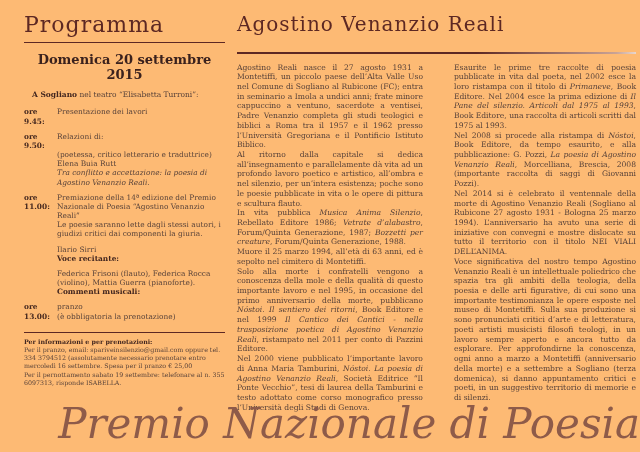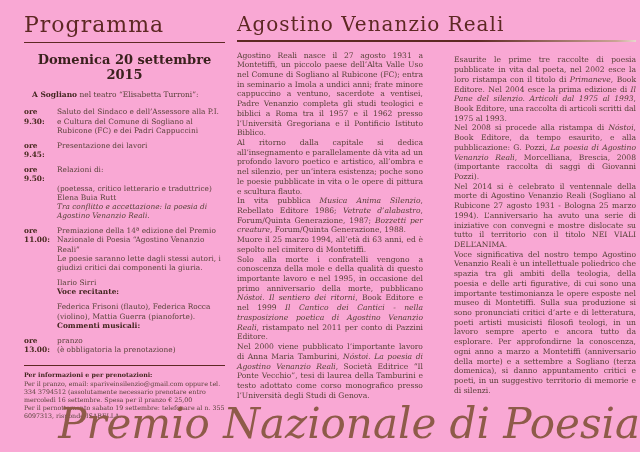--- a/index.html
+++ b/index.html
@@ -1,17 +1,17 @@
 <!DOCTYPE html>
 <html><head>
 <meta charset="utf-8">
 <style>
   html,body{margin:0;padding:0;background:#ffffff;}
   .page{
-    position:relative;width:640px;height:452px;overflow:hidden;background:#f9a8d4;
+    position:relative;width:640px;height:452px;overflow:hidden;background:#fdba74;
     font-family:"DejaVu Serif", serif;color:#584239;
   }
   
   .left-panel{position:absolute;left:24px;top:12px;width:201px;}
   .prog-title{
     margin:0 0 9px 0;font-size:22px;font-weight:normal;color:#5d2823;
     letter-spacing:1px;border-bottom:1.5px solid #5d2823;padding-bottom:5px;
   }
   .prog-date{margin:0 0 7px 0;font-size:13px;font-weight:bold;color:#3a211d;text-align:center;}
   .venue{font-size:7.5px;line-height:1.25;color:#584239;margin-bottom:4px;}
@@ -21,26 +21,26 @@
   .sdesc{flex:1;}
   .sdesc p{margin:0;}
   .sep{border:none;border-top:1.2px solid #5d2823;margin:11px 0 5px 0;}
   .ftitle{font-size:6.3px;font-weight:bold;color:#42261f;line-height:1.3;}
   .flines{font-size:6.3px;line-height:1.3;color:#584239;}
   .flines p{margin:0;}
   
   .right-panel{position:absolute;left:237px;top:12px;width:399px;}
   .bio-title{
     margin:0;font-size:20px;font-weight:normal;color:#5d2823;
-    letter-spacing:1px;padding-bottom:4px;
+    letter-spacing:1px;padding-bottom:16px;
   }
   .bio-underline{height:1.5px;width:100%;
     background:linear-gradient(to right,#5d2823 60%,#caa395 95%,#e8d6cd 100%);
     margin-bottom:9px;}
-  .bio-cols{display:flex;gap:31px;align-items:center;}
+  .bio-cols{display:flex;gap:31px;}
   .bio-col{font-size:7.6px;line-height:1.28;text-align:justify;color:#584239;}
   .bio-col-1{width:190px;}
   .bio-col-2{width:186px;}
   .bio-col p{margin:0;}
   .it{font-style:italic;}
   .bd{font-weight:bold;color:#42261f;}
   
   .banner{
     position:absolute;left:0;right:0;bottom:4px;text-align:right;
     font-family:"DejaVu Serif", serif;font-style:italic;font-size:42px;
@@ -53,26 +53,20 @@
 <div class="page">
 
   <section class="left-panel">
     <h1 class="prog-title">Programma</h1>
     <h2 class="prog-date">Domenica 20 settembre 2015</h2>
     <div class="venue">
         <p><span class="bd">A Sogliano</span><span> nel teatro “Elisabetta Turroni”:</span></p>
       </div>
 
     <div class="schedule">
-      <div class="srow">
-        <div class="stime">ore 9.30:</div>
-        <div class="sdesc">
-            <p><span>Saluto del Sindaco e dell’Assessore alla P.I. e Cultura del Comune di Sogliano al Rubicone (FC) e dei Padri Cappuccini</span></p>
-          </div>
-      </div>
       <div class="srow">
         <div class="stime">ore 9.45:</div>
         <div class="sdesc">
             <p><span>Presentazione dei lavori</span></p>
           </div>
       </div>
       <div class="srow">
         <div class="stime">ore 9.50:</div>
         <div class="sdesc">
             <p><span>Relazioni di:</span></p>

